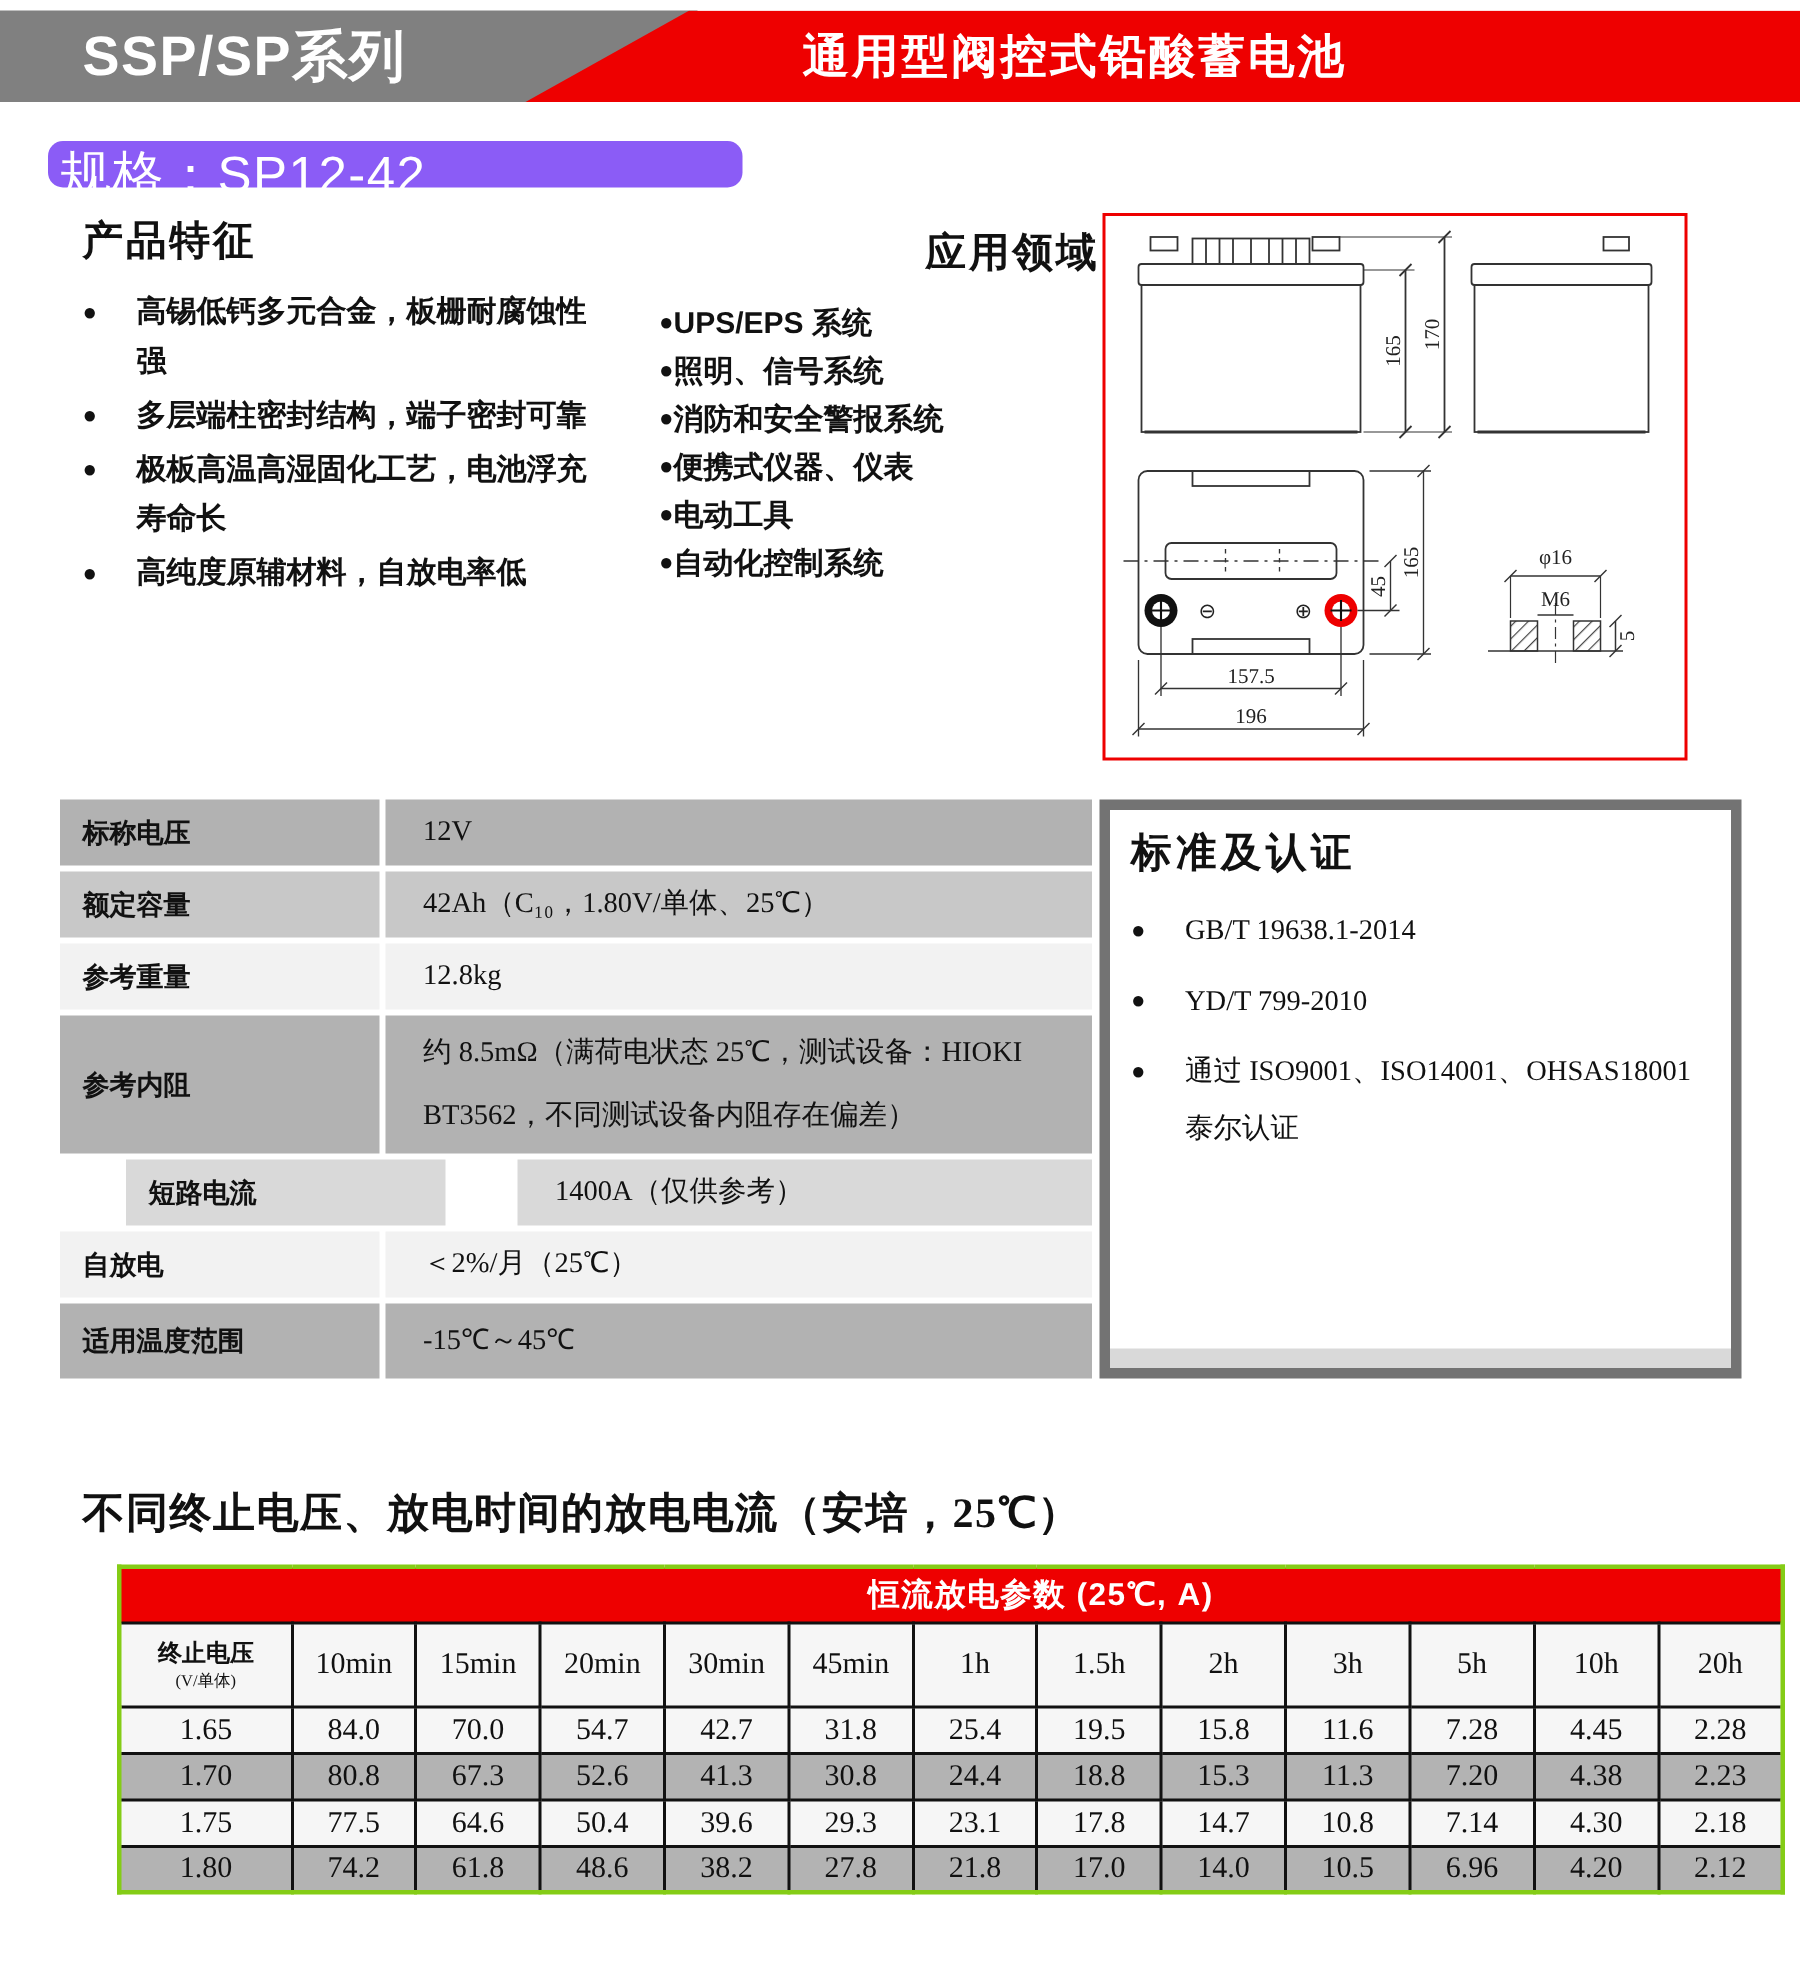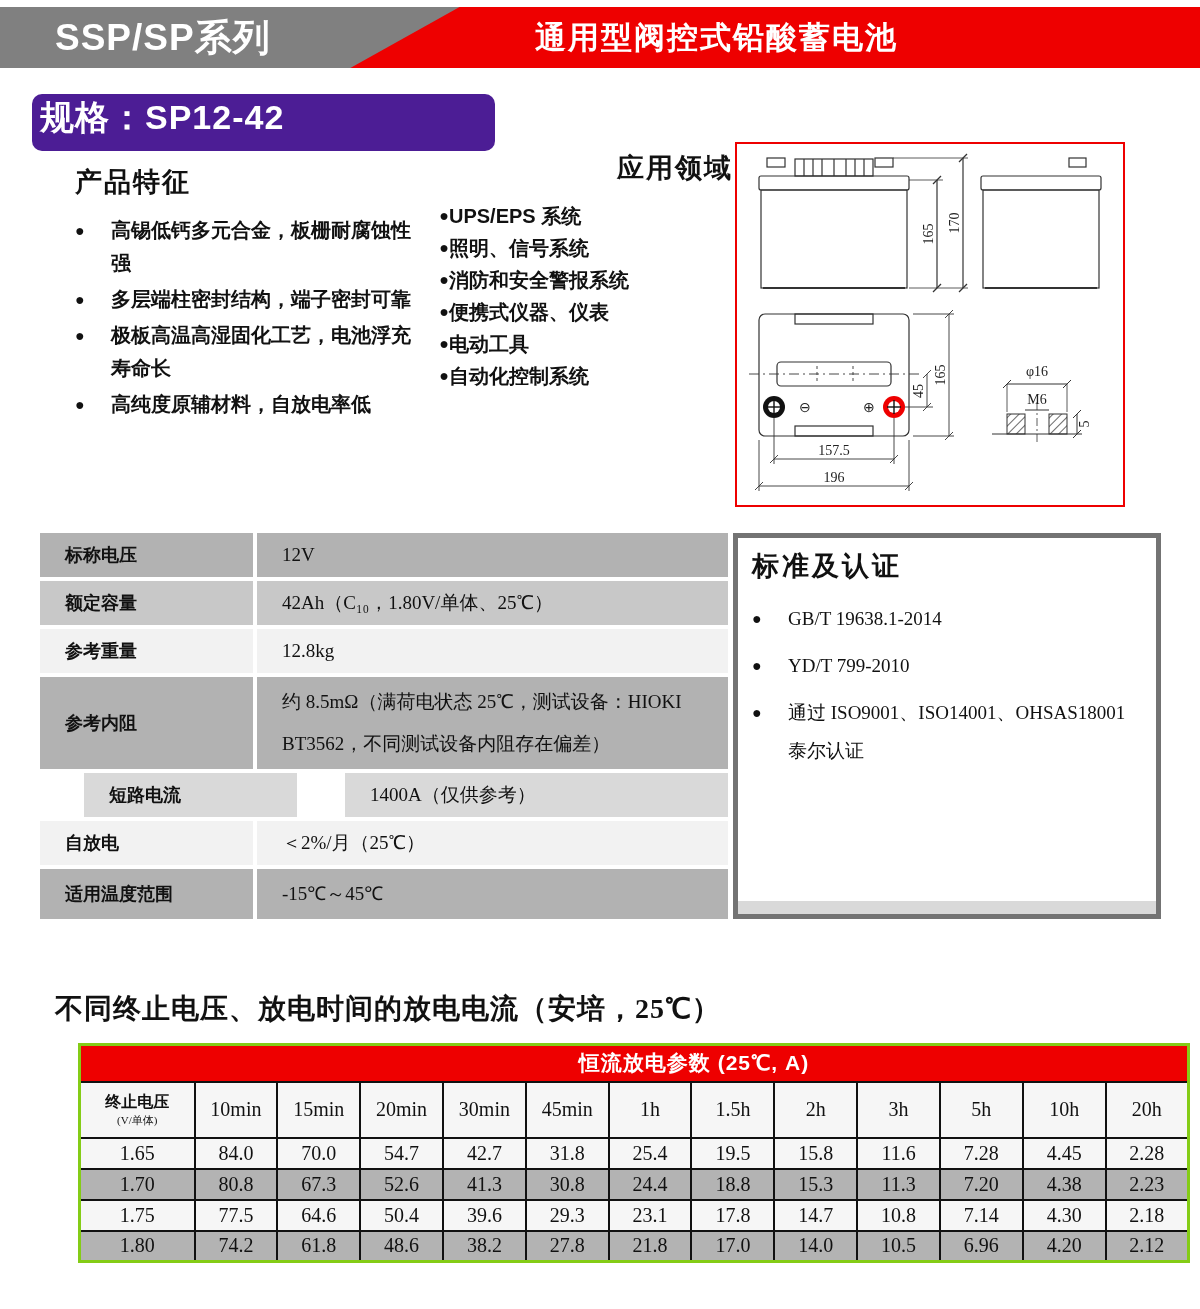--- a/index.html
+++ b/index.html
@@ -14,55 +14,55 @@
   .topbar { position:absolute; left:0; top:7px; width:1200px; height:61px; }
   .topbar-gray { position:absolute; left:0; top:0; width:465px; height:61px; background:#808080; }
   .topbar-red  { position:absolute; left:340px; top:0; width:860px; height:61px; background:#ee0000;
                  clip-path:polygon(13.9% 0, 100% 0, 100% 100%, 1.2% 100%); }
   .series-label { position:absolute; left:55px; top:0; height:61px; line-height:61px;
                   color:#fff; font-size:37px; font-weight:bold; letter-spacing:1px; }
   .type-label { position:absolute; left:535px; top:0; height:61px; line-height:61px;
                 color:#fff; font-size:31px; font-weight:bold; letter-spacing:2px; }
 
   
-  .spec-badge { position:absolute; left:32px; top:94px; width:463px; height:57px;
-                background:#4c1d95; border-radius:10px; color:#fff;
-                font-size:34px; font-weight:bold; line-height:47px; padding-left:8px; letter-spacing:1px; }
+  .spec-badge { position:absolute; left:32px; top:94px; width:463px; height:31px;
+                background:#8b5cf6; border-radius:10px; color:#fff;
+                font-size:34px; font-weight:normal; line-height:47px; padding-left:8px; letter-spacing:1px; }
 
   
   .col-title { font-size:27px; font-weight:bold; font-family:"Liberation Serif", serif; letter-spacing:2px; }
-  .features { position:absolute; left:55px; top:164px; width:345px;margin-left:20px; }
+  .features { position:absolute; left:55px; top:142px; width:345px; }
   .applications { position:absolute; left:413px; top:150px; width:320px;text-align:right; }
   ul.blist { list-style:none; margin-top:14px; }
   ul.blist li { display:flex; font-size:20px; font-weight:bold; line-height:33px; margin-bottom:3px; }
   ul.blist li .bullet { width:36px; flex:0 0 36px; font-size:16px; }
   .applications ul.blist li { line-height:32px; margin-bottom:0; }
 
   
   .drawing { position:absolute; left:735px; top:142px; width:390px; height:365px;
              border:2px solid #ee0000; background:#fff; }
   .drawing svg { display:block; }
   .dwg-dim { font-family:"Liberation Serif", serif; font-size:14px; fill:#222; }
 
   
   .spec-table { position:absolute; left:40px; top:533px; width:688px; }
   .spec-row { display:flex; margin-bottom:4px; }
   .spec-label { width:213px; flex:0 0 213px; display:flex; align-items:center;
-                padding-left:25px; font-size:18px; font-weight:bold; margin-right:4px; }
+                padding-left:15px; font-size:18px; font-weight:bold; margin-right:4px; }
   .spec-value { flex:1; display:flex; align-items:center; padding-left:25px; padding-right:8px;
                 font-family:"Liberation Serif", serif; font-size:19px; line-height:42px; }
   .spec-row.h1 { height:44px; } .spec-row.h2 { height:92px; } .spec-row.h3 { height:50px; }
   .spec-row.tone-a .spec-label, .spec-row.tone-a .spec-value { background:#b2b2b2; }
   .spec-row.tone-b .spec-label, .spec-row.tone-b .spec-value { background:#c8c8c8; }
   .spec-row.tone-c .spec-label, .spec-row.tone-c .spec-value { background:#f2f2f2; }
   .spec-row.tone-d .spec-label, .spec-row.tone-d .spec-value { background:#d9d9d9;margin-left:44px; }
 
   
   .standards { position:absolute; left:733px; top:533px; width:428px; height:386px;
-               background:#fff; border:5px solid #737373; padding:10px 14px 0 14px; }
+               background:#fff; border:7px solid #737373; padding:10px 14px 0 14px; }
   .standards .col-title { letter-spacing:3px; }
   .standards ul.blist { margin-top:16px; }
   .standards ul.blist li { font-weight:normal; font-size:19px; line-height:38px; margin-bottom:9px;
                            font-family:"Liberation Serif", serif; }
   .standards ul.blist li .bullet { font-family:"Liberation Sans", sans-serif; }
   .standards-footer { position:absolute; left:0; bottom:0; width:100%; height:13px; background:#d9d9d9; }
 
   
   .discharge-title { position:absolute; left:55px; top:990px; font-size:28px; font-weight:bold;
                      font-family:"Liberation Serif", serif; letter-spacing:1px; }

